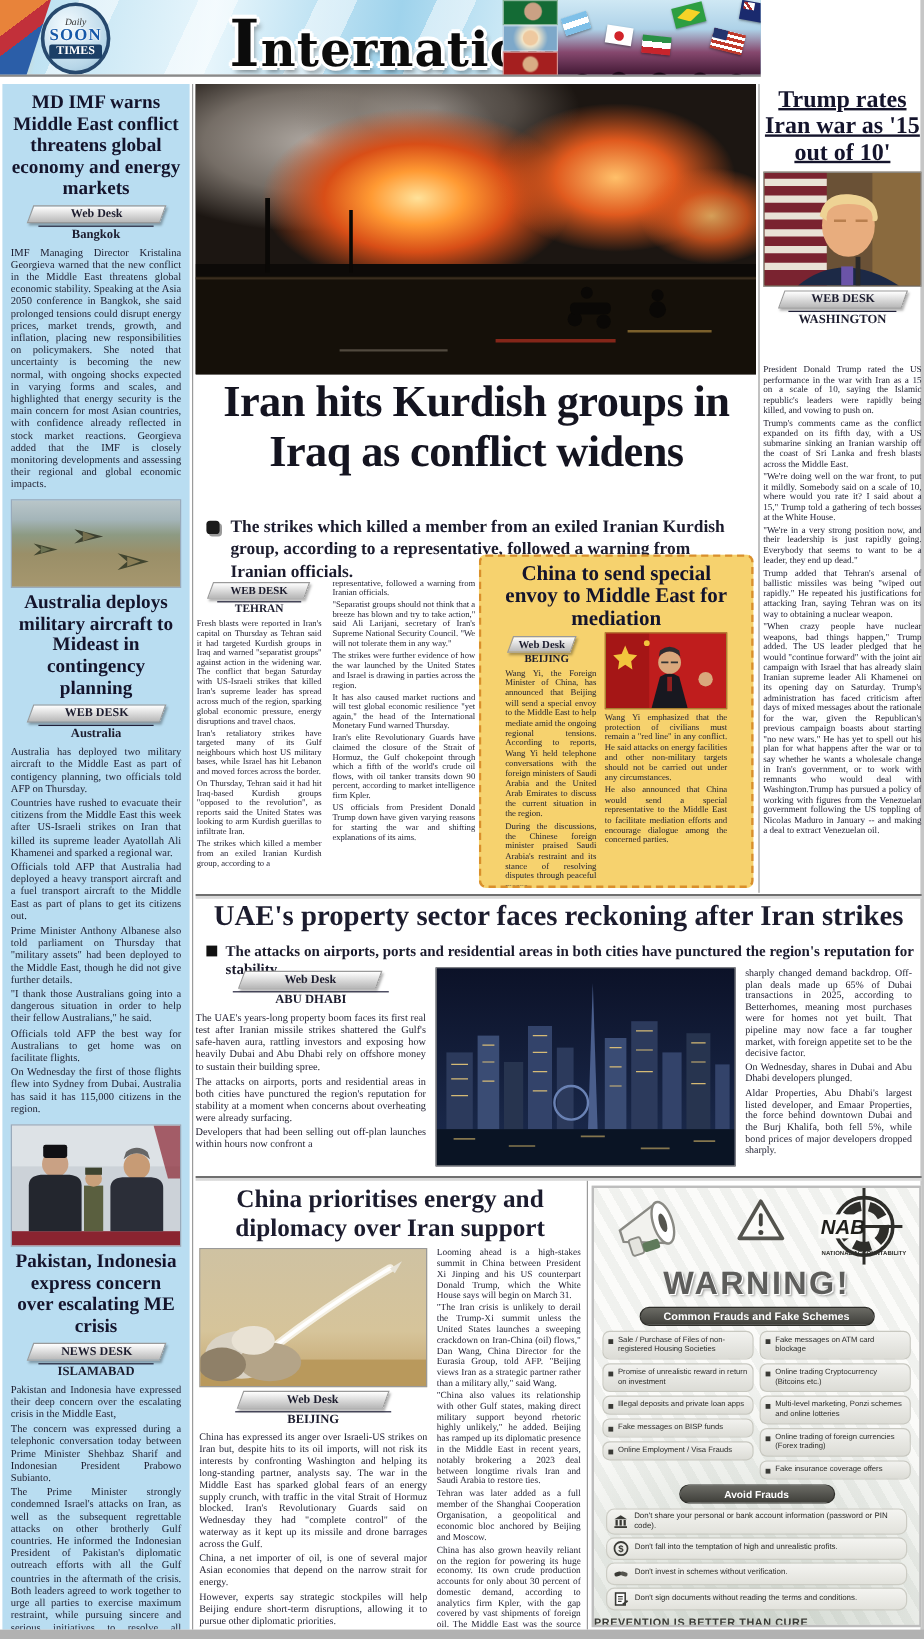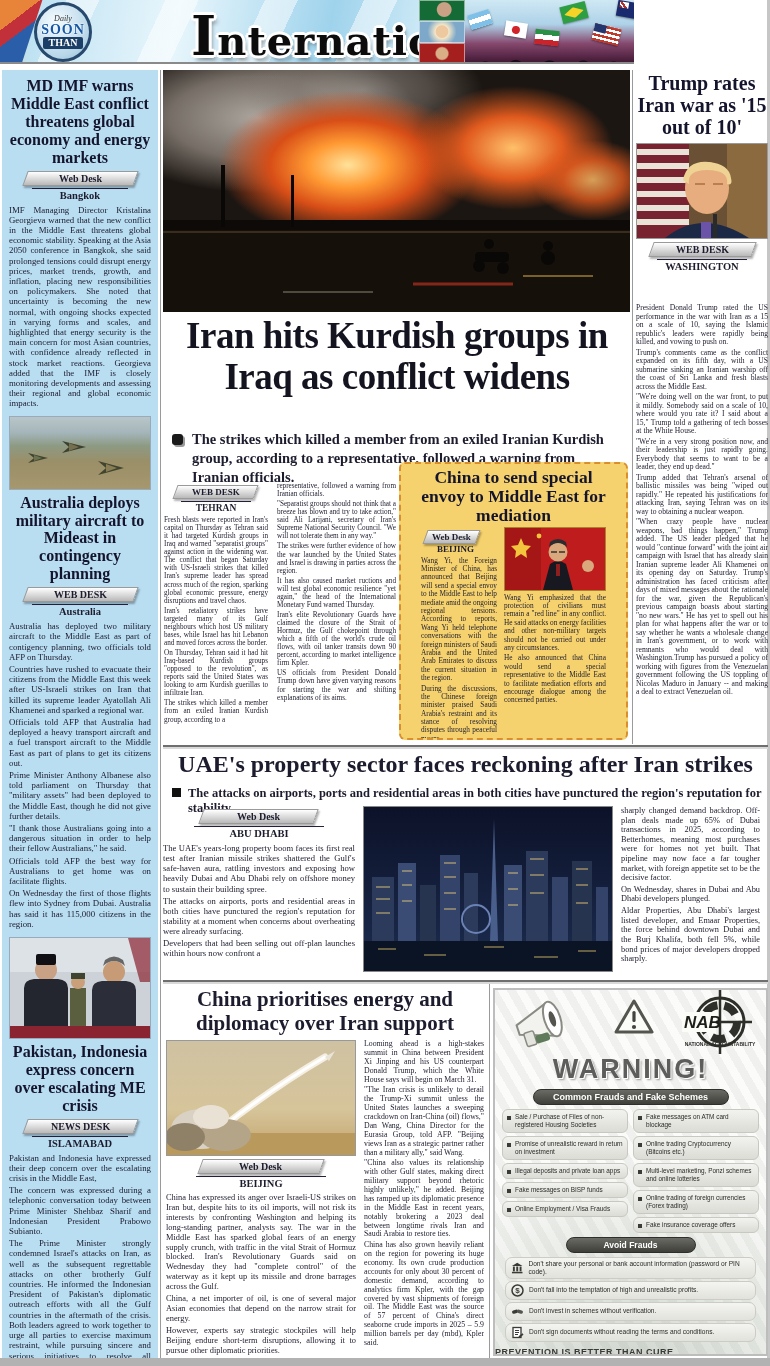--- a/index.html
+++ b/index.html
@@ -98,21 +98,21 @@
   .china-box h3 { font-size:17.5px; line-height:1.08; text-align:center; margin-bottom:2px; }
   .china-cols { display:flex; gap:7px; margin-top:2px; }
   .china-cols .col { flex:1; }
   .china-box .body-text { font-size:7.3px; line-height:1.15; }
   .china-box .tag { font-size:9px; width:70%; margin-left:4px; }
   .china-box .location { font-size:9px; text-align:left; padding-left:16px; margin-bottom:3px; }
   .wang-photo { width:100%; height:64px; border:1px solid #a88330; margin-bottom:3px; background:#b81f1f; }
 
   
   .trump-col { position:absolute; left:636px; top:72px; width:132px; height:672px; overflow:hidden; }
-  .trump-col h3 { font-size:20px; line-height:1.1; text-align:center; margin-bottom:5px; }
+  .trump-col h3 { font-size:20px; line-height:1.1; text-align:center; margin-bottom:5px;text-decoration:underline; }
   .trump-photo { width:132px; height:96px; border:1px solid #999; margin-bottom:3px; background:#6b5a3f; }
   .trump-col .body-text { font-size:7.6px; line-height:1.12;margin-top:32px; }
 
   
   .hdiv { position:absolute; height:4px; background:linear-gradient(180deg,#6f6f6f 0 2px, #d9d9d9 2px); }
 
   
   .uae-headline { position:absolute; left:163px; top:752px; width:605px; text-align:center;
     font-size:24px; font-weight:bold; line-height:1.05; }
   .uae-standfirst { position:absolute; left:172px; top:786px; width:592px;
@@ -167,21 +167,21 @@
 </style>
 </head>
 <body>
 
 <div class="page">
 
   <div class="masthead">
     <div class="logo">
       <span class="logo-daily">Daily</span>
       <span class="logo-soon">SOON</span>
-      <span class="logo-times">THAN</span>
+      <span class="logo-times">TIMES</span>
     </div>
     <div class="masthead-title">International News</div>
     <div class="collage">
       <div class="leaders">
         <div class="leader-tile tile-saudi"></div>
         <div class="leader-tile tile-trump"></div>
         <div class="leader-tile tile-xi"></div>
       </div>
       <div class="crowd">
         <div class="flag flag-argentina"></div>
@@ -480,20 +480,21 @@
       <div class="body-text">
           <p>China has expressed its anger over Israeli-US strikes on Iran but, despite hits to its oil imports, will not risk its interests by confronting Washington and helping its long-standing partner, analysts say. The war in the Middle East has sparked global fears of an energy supply crunch, with traffic in the vital Strait of Hormuz blocked. Iran's Revolutionary Guards said on Wednesday they had "complete control" of the waterway as it kept up its missile and drone barrages across the Gulf.</p>
           <p>China, a net importer of oil, is one of several major Asian economies that depend on the narrow strait for energy.</p>
           <p>However, experts say strategic stockpiles will help Beijing endure short-term disruptions, allowing it to pursue other diplomatic priorities.</p>
         </div>
     </div>
     <div class="energy-col2">
         <p>Looming ahead is a high-stakes summit in China between President Xi Jinping and his US counterpart Donald Trump, which the White House says will begin on March 31.</p>
         <p>"The Iran crisis is unlikely to derail the Trump-Xi summit unless the United States launches a sweeping crackdown on Iran-China (oil) flows," Dan Wang, China Director for the Eurasia Group, told AFP. "Beijing views Iran as a strategic partner rather than a military ally," said Wang.</p>
         <p>"China also values its relationship with other Gulf states, making direct military support beyond rhetoric highly unlikely," he added. Beijing has ramped up its diplomatic presence in the Middle East in recent years, notably brokering a 2023 deal between longtime rivals Iran and Saudi Arabia to restore ties.</p>
+        <p>Tehran was later added as a full member of the Shanghai Cooperation Organisation, a geopolitical and economic bloc anchored by Beijing and Moscow.</p>
         <p>China has also grown heavily reliant on the region for powering its huge economy. Its own crude production accounts for only about 30 percent of domestic demand, according to analytics firm Kpler, with the gap covered by vast shipments of foreign oil. The Middle East was the source of 57 percent of China's direct seaborne crude imports in 2025 – 5.9 million barrels per day (mbd), Kpler said.</p>
       </div>
   </div>
 
   <div class="poster">
     <div class="poster-top">
       <svg class="megaphone" width="78" height="62" viewBox="0 0 78 62">
         <g transform="rotate(-18 39 31)">
           <polygon points="16,26 50,14 50,48 16,36" fill="#f2f2ee" stroke="#8a8a84" stroke-width="2"></polygon>
           <ellipse cx="52" cy="31" rx="8" ry="18" fill="#fff" stroke="#8a8a84" stroke-width="2"></ellipse>

